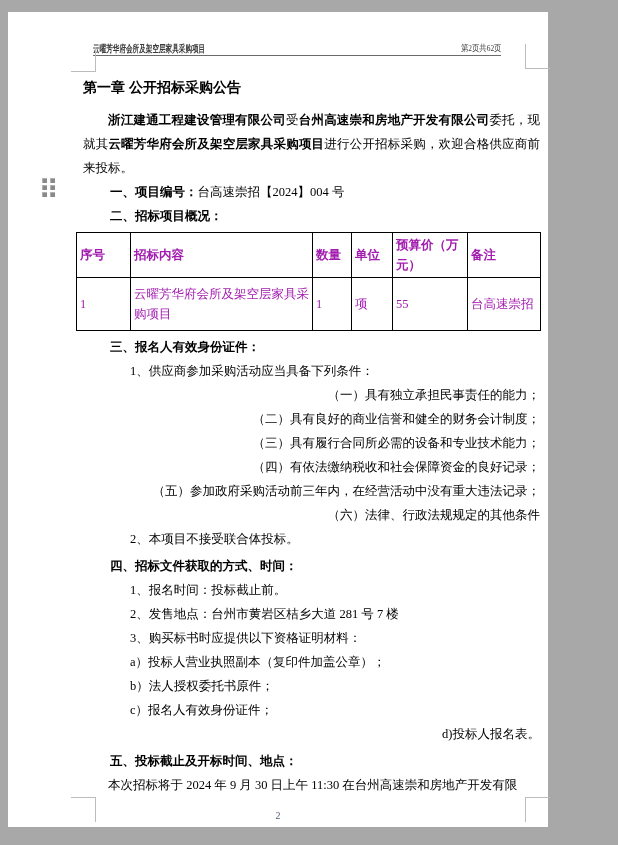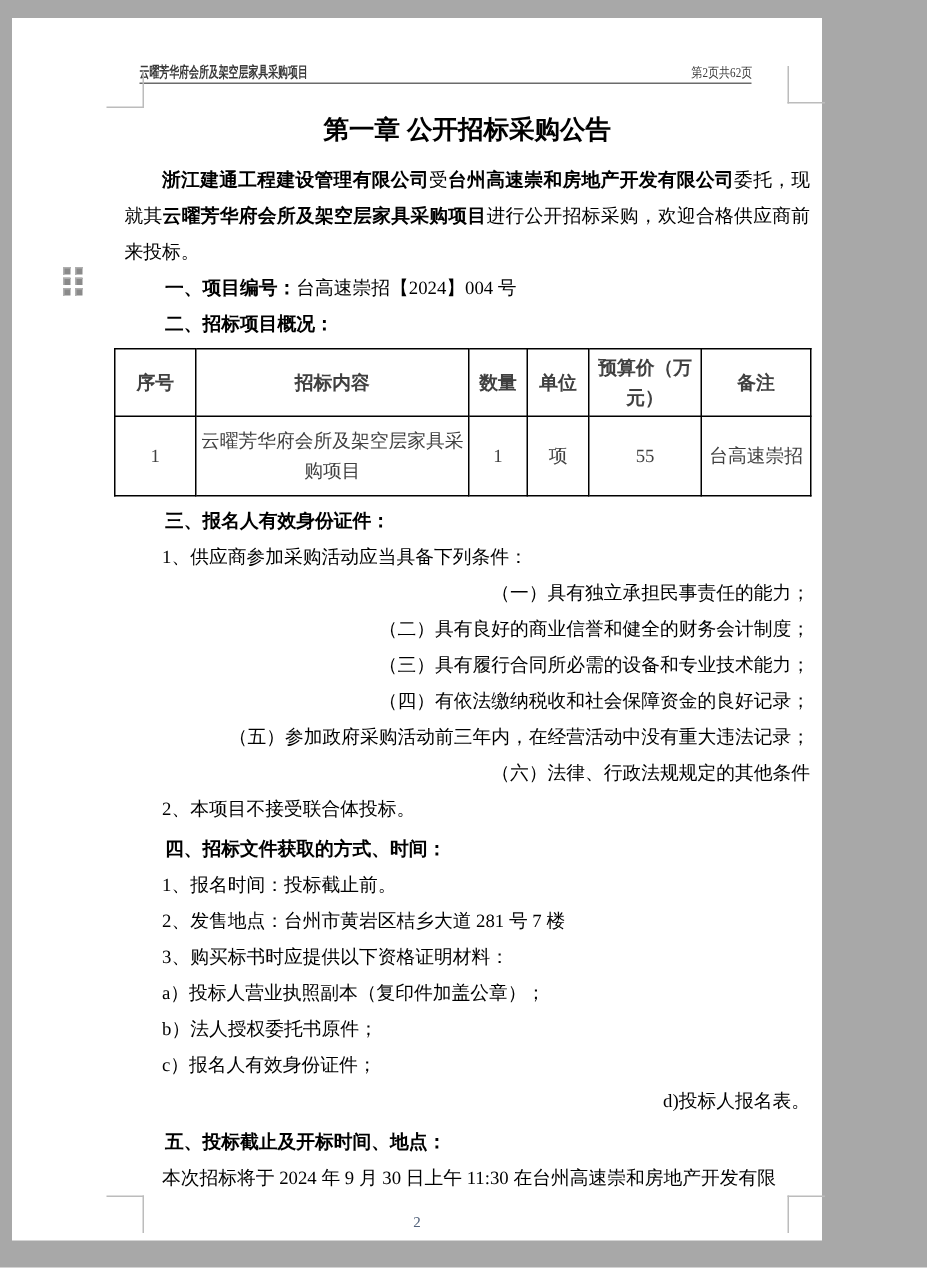--- a/index.html
+++ b/index.html
@@ -43,40 +43,40 @@
   }
   .grid-icon i { width:5px; height:5px; background:#8a8a8a; display:block;
     box-shadow: inset 1px 1px 0 #aFaFaF; }
   
   .content {
     position:absolute; left:75px; top:60px; width:457px;
     font-size:12.5px; line-height:24px; color:#000;
   }
   .chapter-title {
     font-family:"Liberation Sans","DejaVu Sans",sans-serif;
-    font-size:17px; line-height:30px; font-weight:bold;
-    text-align:center; margin:0 0 6px 0; color:#000;
+    font-size:14px; line-height:30px; font-weight:bold;
+    margin:0 0 6px 0; color:#000;
   }
   .intro { margin:0; text-align:justify; text-indent:2em; }
   .intro b { font-family:"Liberation Sans","DejaVu Sans",sans-serif; }
   .line { white-space:nowrap; }
   .heading { margin-left:27px; font-weight:bold;
     font-family:"Liberation Sans","DejaVu Sans",sans-serif; }
   .heading .val { font-weight:normal;
     font-family:"Liberation Serif","DejaVu Serif",serif; }
-  .item  { margin-left:25px; }
+  .item  { margin-left:47px; }
   .item-p{ margin-left:31px;text-align:right; }
   .mt3 { margin-top:3px; }
   .mt4 { margin-top:4px; }
   .body-indent { text-indent:2em; text-align:justify; white-space:normal; }
   
   table.bid {
     border-collapse:collapse; table-layout:fixed;
     width:464px; margin:4px 0 0 -7px;
-    text-align:center; font-size:12.5px; line-height:20px; color:#404040;
+    text-align:left; font-size:12.5px; line-height:20px; color:#a21caf;
   }
   table.bid th, table.bid td { border:1px solid #000; padding:2px 3px; overflow:hidden; }
   table.bid th { font-weight:bold; height:40px;
     font-family:"Liberation Sans","DejaVu Sans",sans-serif; }
   table.bid td { height:48px; }
   col.c0{width:54px} col.c1{width:182px} col.c2{width:39px}
   col.c3{width:41px} col.c4{width:75px} col.c5{width:73px}
   
   .pg-footer {
     position:absolute; left:0; top:798px; width:100%;

